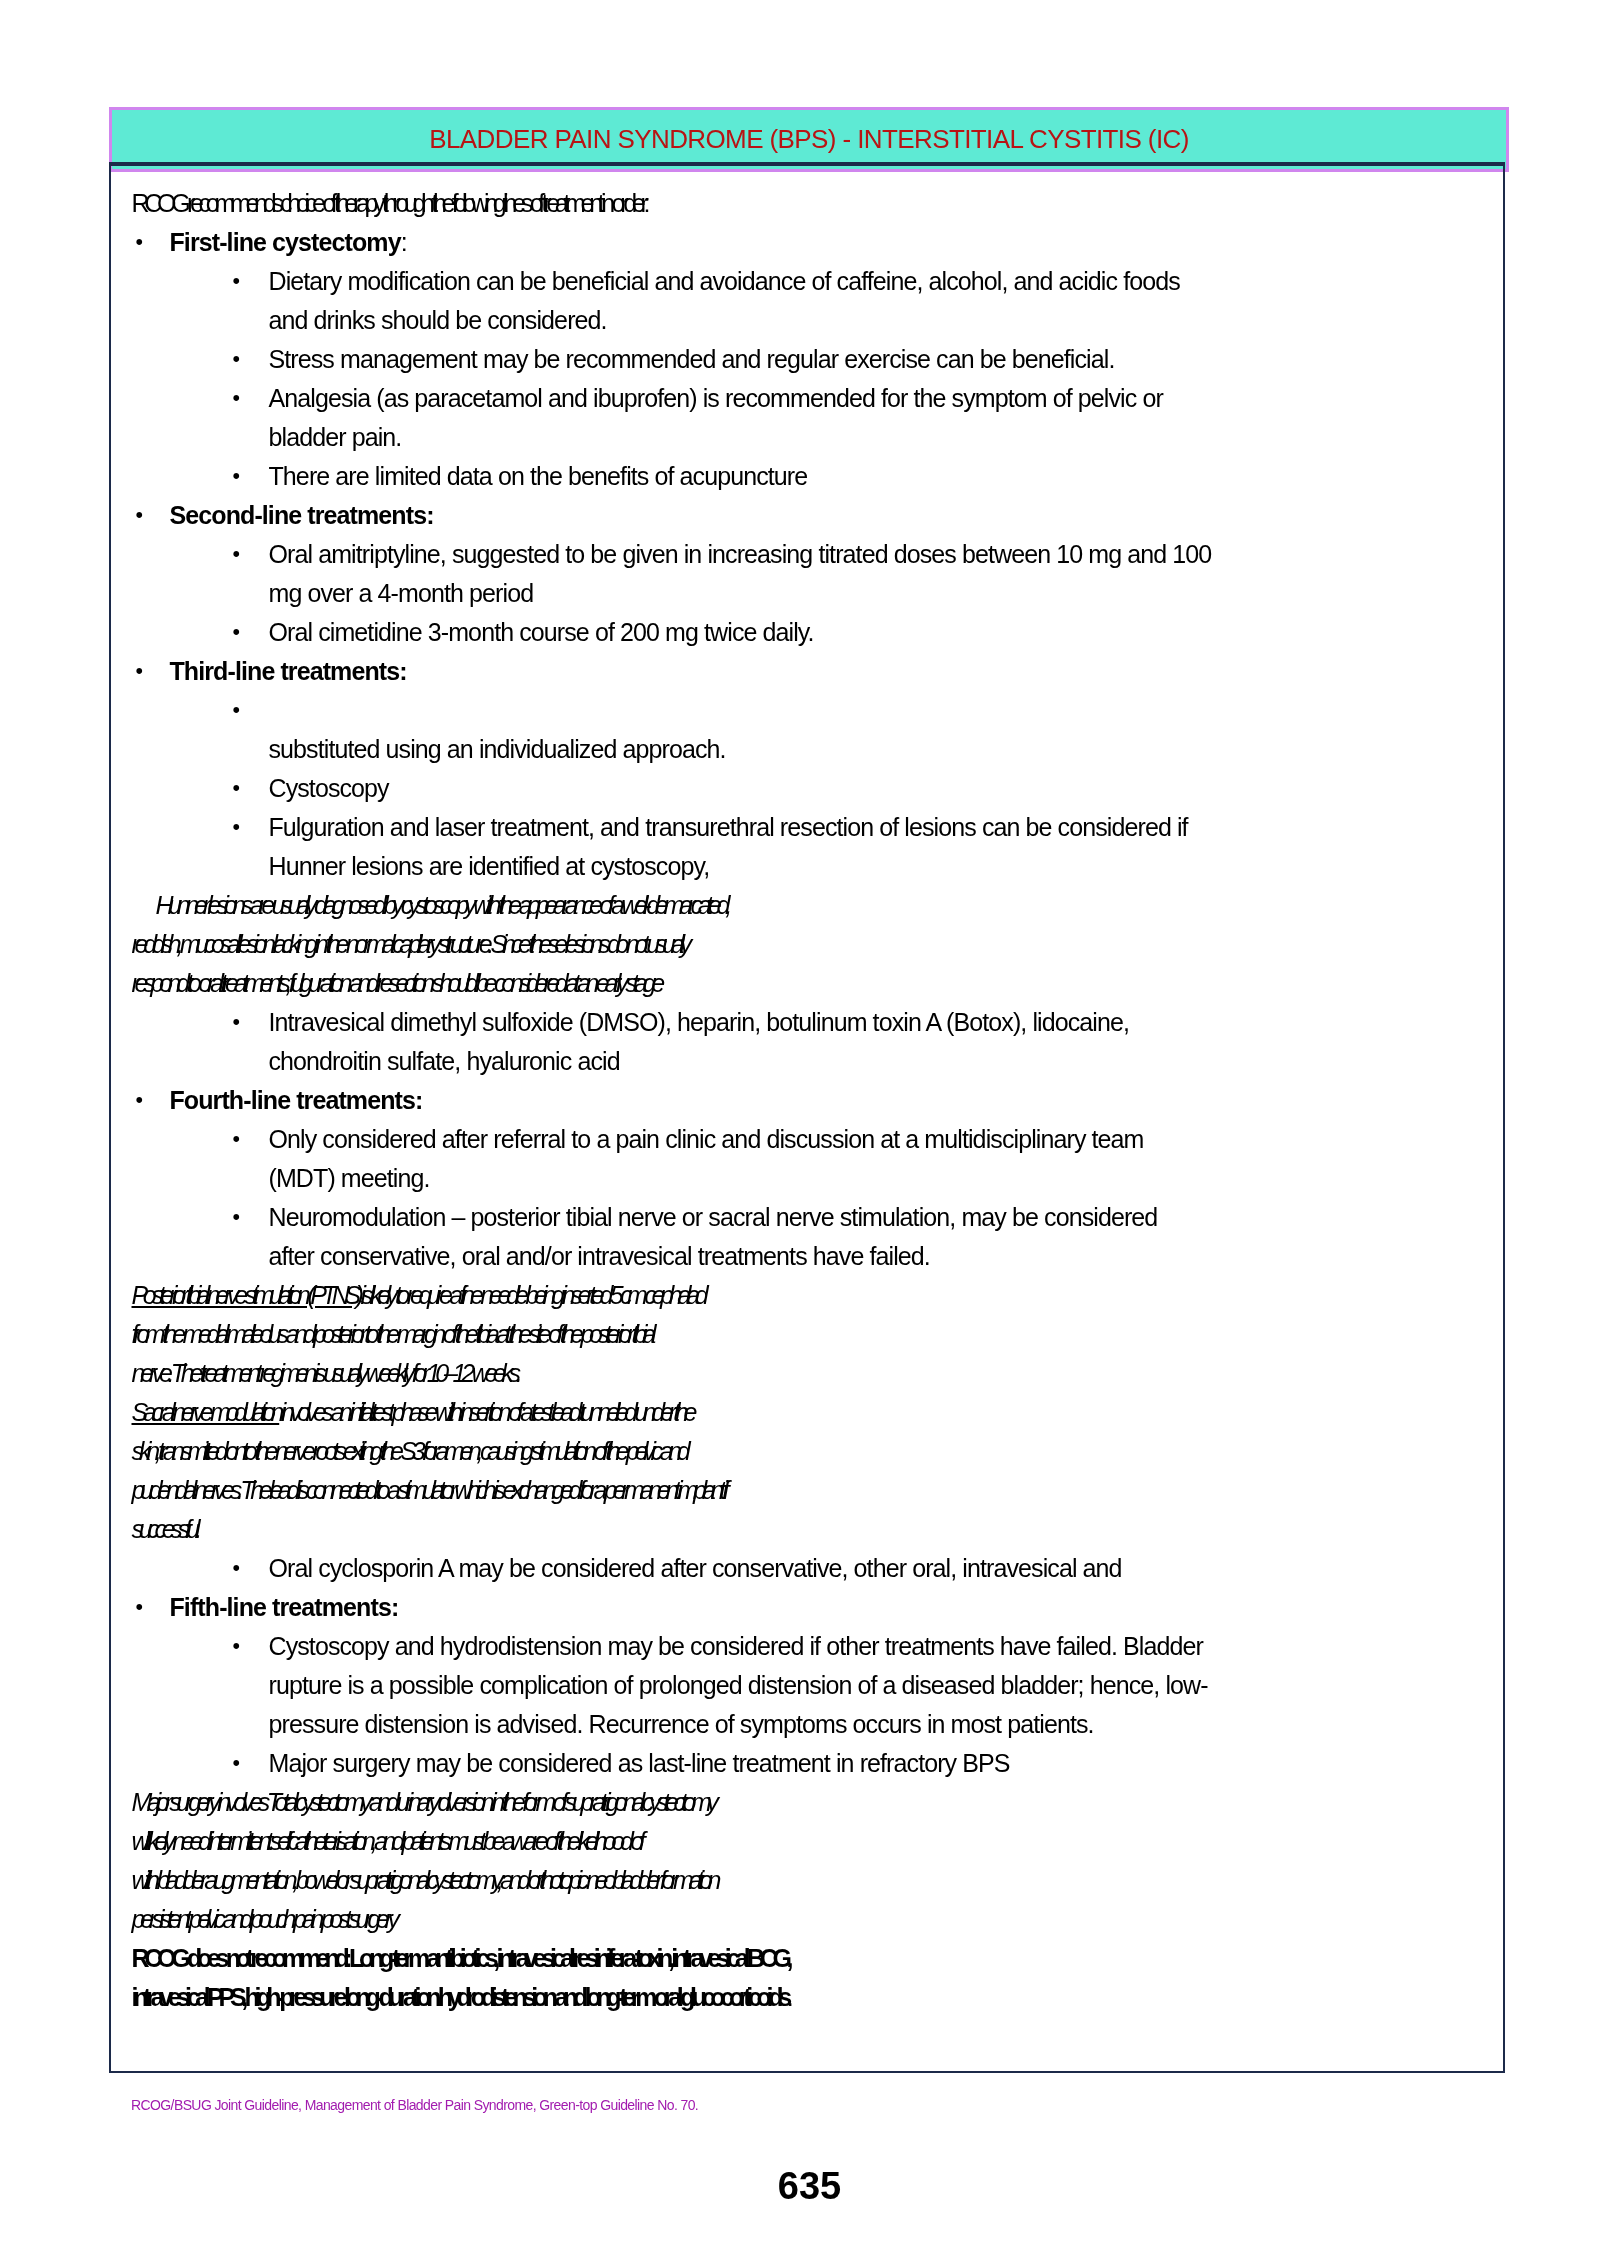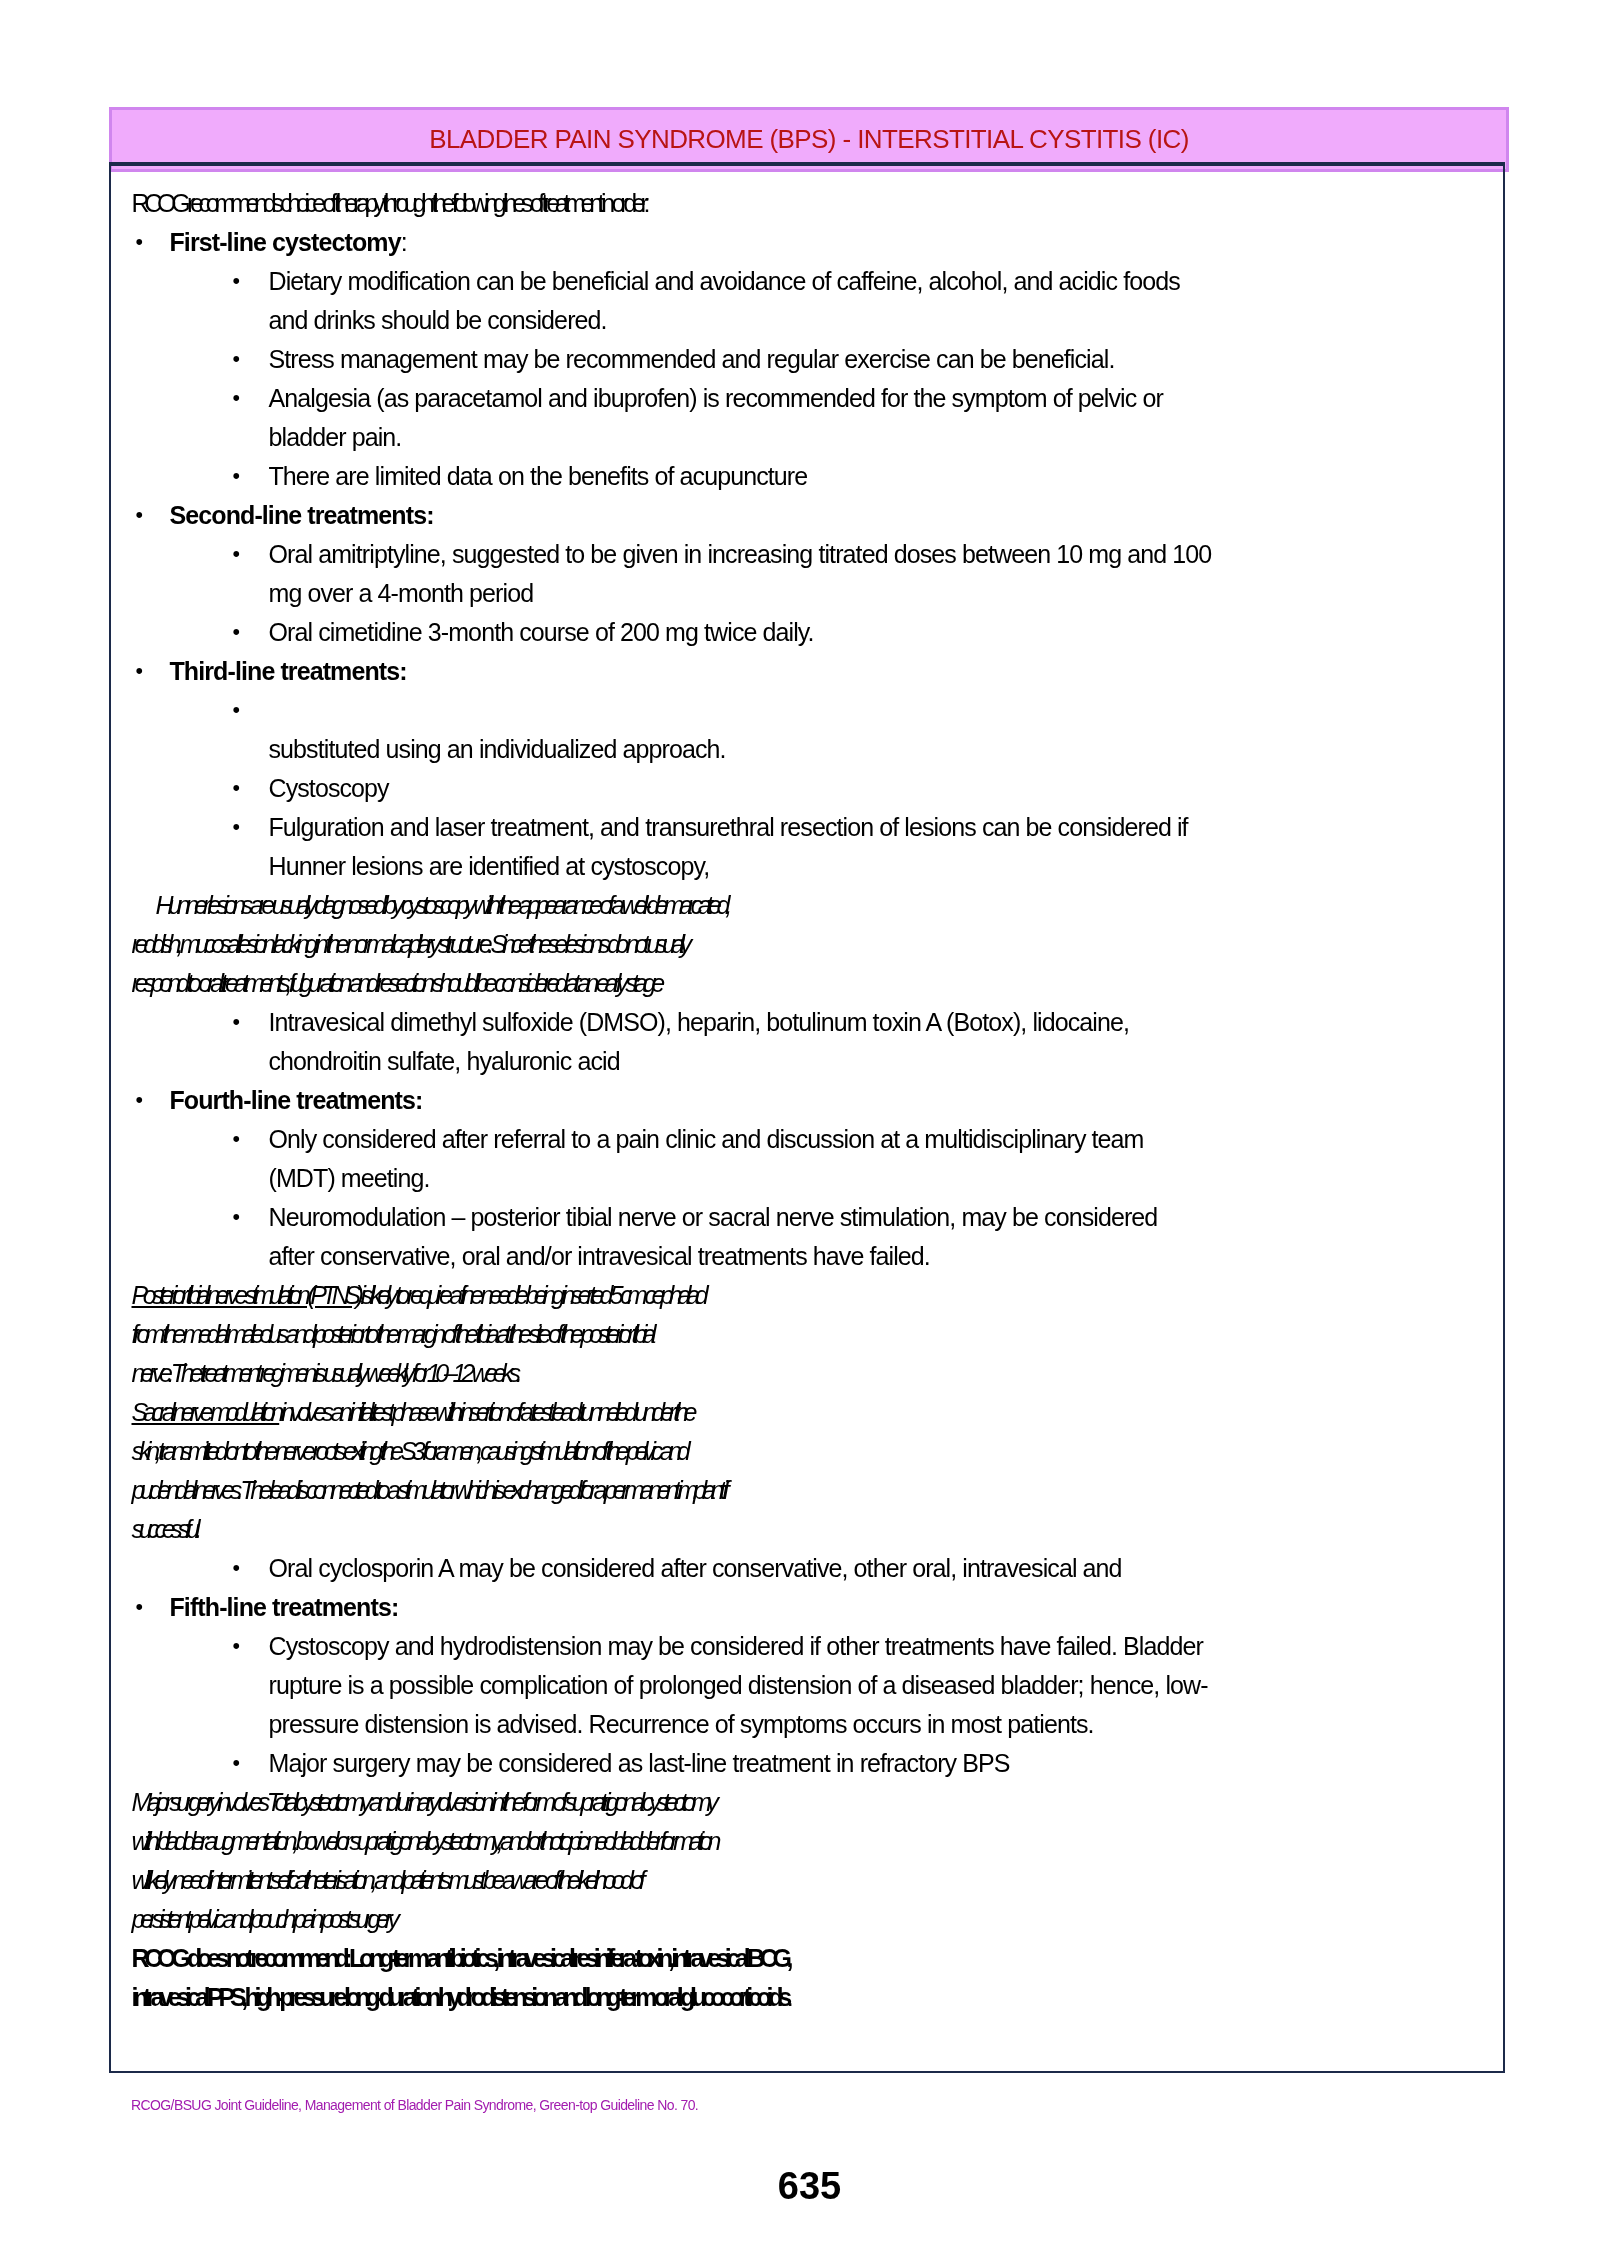--- a/index.html
+++ b/index.html
@@ -1,20 +1,20 @@
 <!DOCTYPE html>
 <html><head>
 <meta charset="utf-8">
 <style>
   html, body { margin: 0; padding: 0; background: #ffffff; }
   body { width: 1619px; height: 2263px; position: relative; overflow: hidden;
          font-family: "Liberation Sans", sans-serif; color: #000; }
   .title-box {
     position: absolute; left: 109px; top: 107px; width: 1394px; height: 59px;
-    background: #f0abfc; border: 3.9px solid #d086ee;
+    background: #5eead4; border: 3.9px solid #d086ee;
     display: flex; align-items: center; justify-content: center;
   }
   .title-text { color: #b81414; font-size: 26px; letter-spacing: -0.6px; white-space: nowrap; }
   .main-box {
     position: absolute; left: 109px; top: 162px; width: 1396px; height: 1911px;
     border: 2.9px solid #1c2a4a; border-top-width: 4.9px; box-sizing: border-box;
   }
   .lines { position: absolute; left: 20.5px; top: 17.6px; right: 9.8px; }
   .line { position: relative; height: 39px; line-height: 39px; font-size: 25px;
           letter-spacing: -0.9px; white-space: nowrap; }
@@ -161,22 +161,22 @@
         <span class="txt">rupture is a possible complication of prolonged distension of a diseased bladder; hence, low-</span>
       </div>
     <div class="line l2c">
         <span class="txt">pressure distension is advised. Recurrence of symptoms occurs in most patients.</span>
       </div>
     <div class="line l2">
         <span class="bullet">•</span>
         <span class="txt">Major surgery may be considered as last-line treatment in refractory BPS</span>
       </div>
     <div class="line l0 ital" style="letter-spacing: -5.3px;">Major surgery involves Total cystectomy and urinary diversion in the form of supratrigonal cystectomy</div>
+    <div class="line l0 ital" style="letter-spacing: -5.3px;">will likely need intermittent selfcatheterisation, and patients must be aware of the likelihood of</div>
     <div class="line l0 ital" style="letter-spacing: -5.3px;">with bladder augmentation, bowel or supratrigonal cystectomy, and orthotopic neobladder formation</div>
-    <div class="line l0 ital" style="letter-spacing: -5.3px;">will likely need intermittent selfcatheterisation, and patients must be aware of the likelihood of</div>
     <div class="line l0 ital" style="letter-spacing: -5.3px;">persistent pelvic and pouch pain post surgery</div>
 
     <div class="line l0 bold" style="letter-spacing: -5.3px;">RCOG does not recommend: Long-term antibiotics, intravesical resinifera-toxin, intravesical BCG,</div>
     <div class="line l0" style="letter-spacing: -5.3px;"><span class="bold">intravesical PPS, high-pressure long-duration hydrodistension and long-term oral glucocorticoids</span><span>.</span></div>
   </div>
 </div>
 
 <div class="citation">RCOG/BSUG Joint Guideline, Management of Bladder Pain Syndrome, Green-top Guideline No. 70.</div>
 <div class="page-num">635</div>
 

